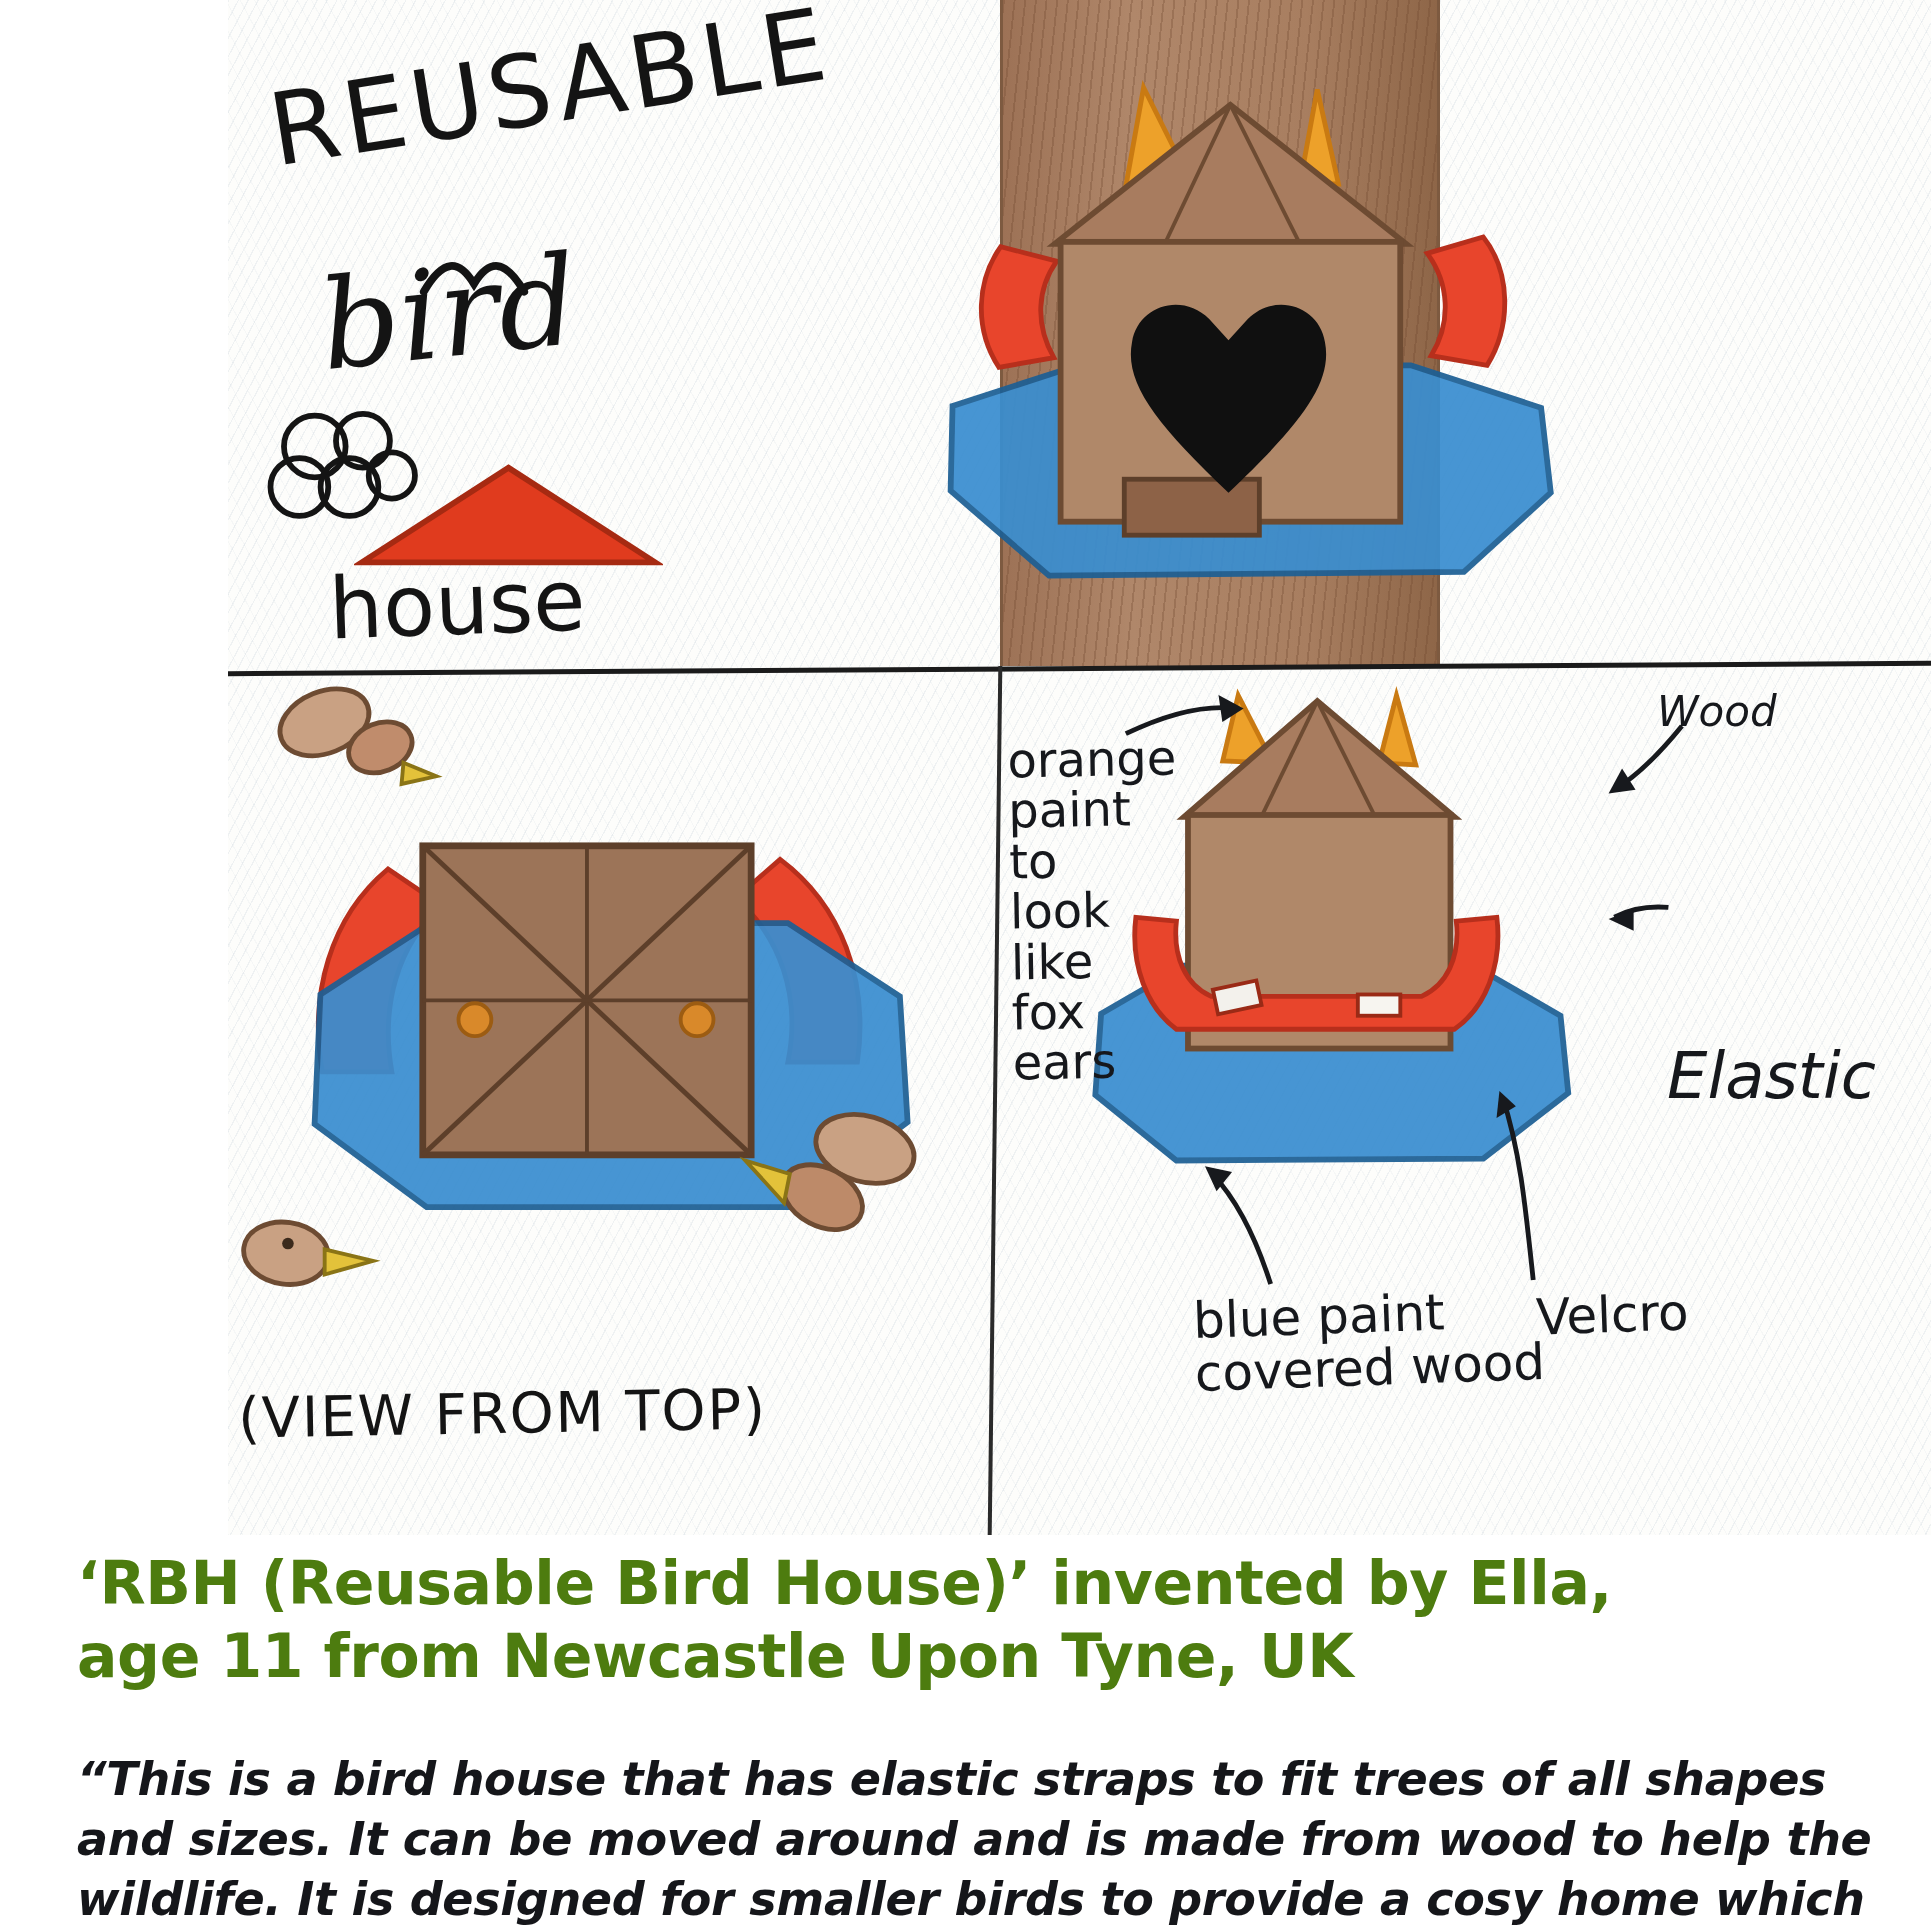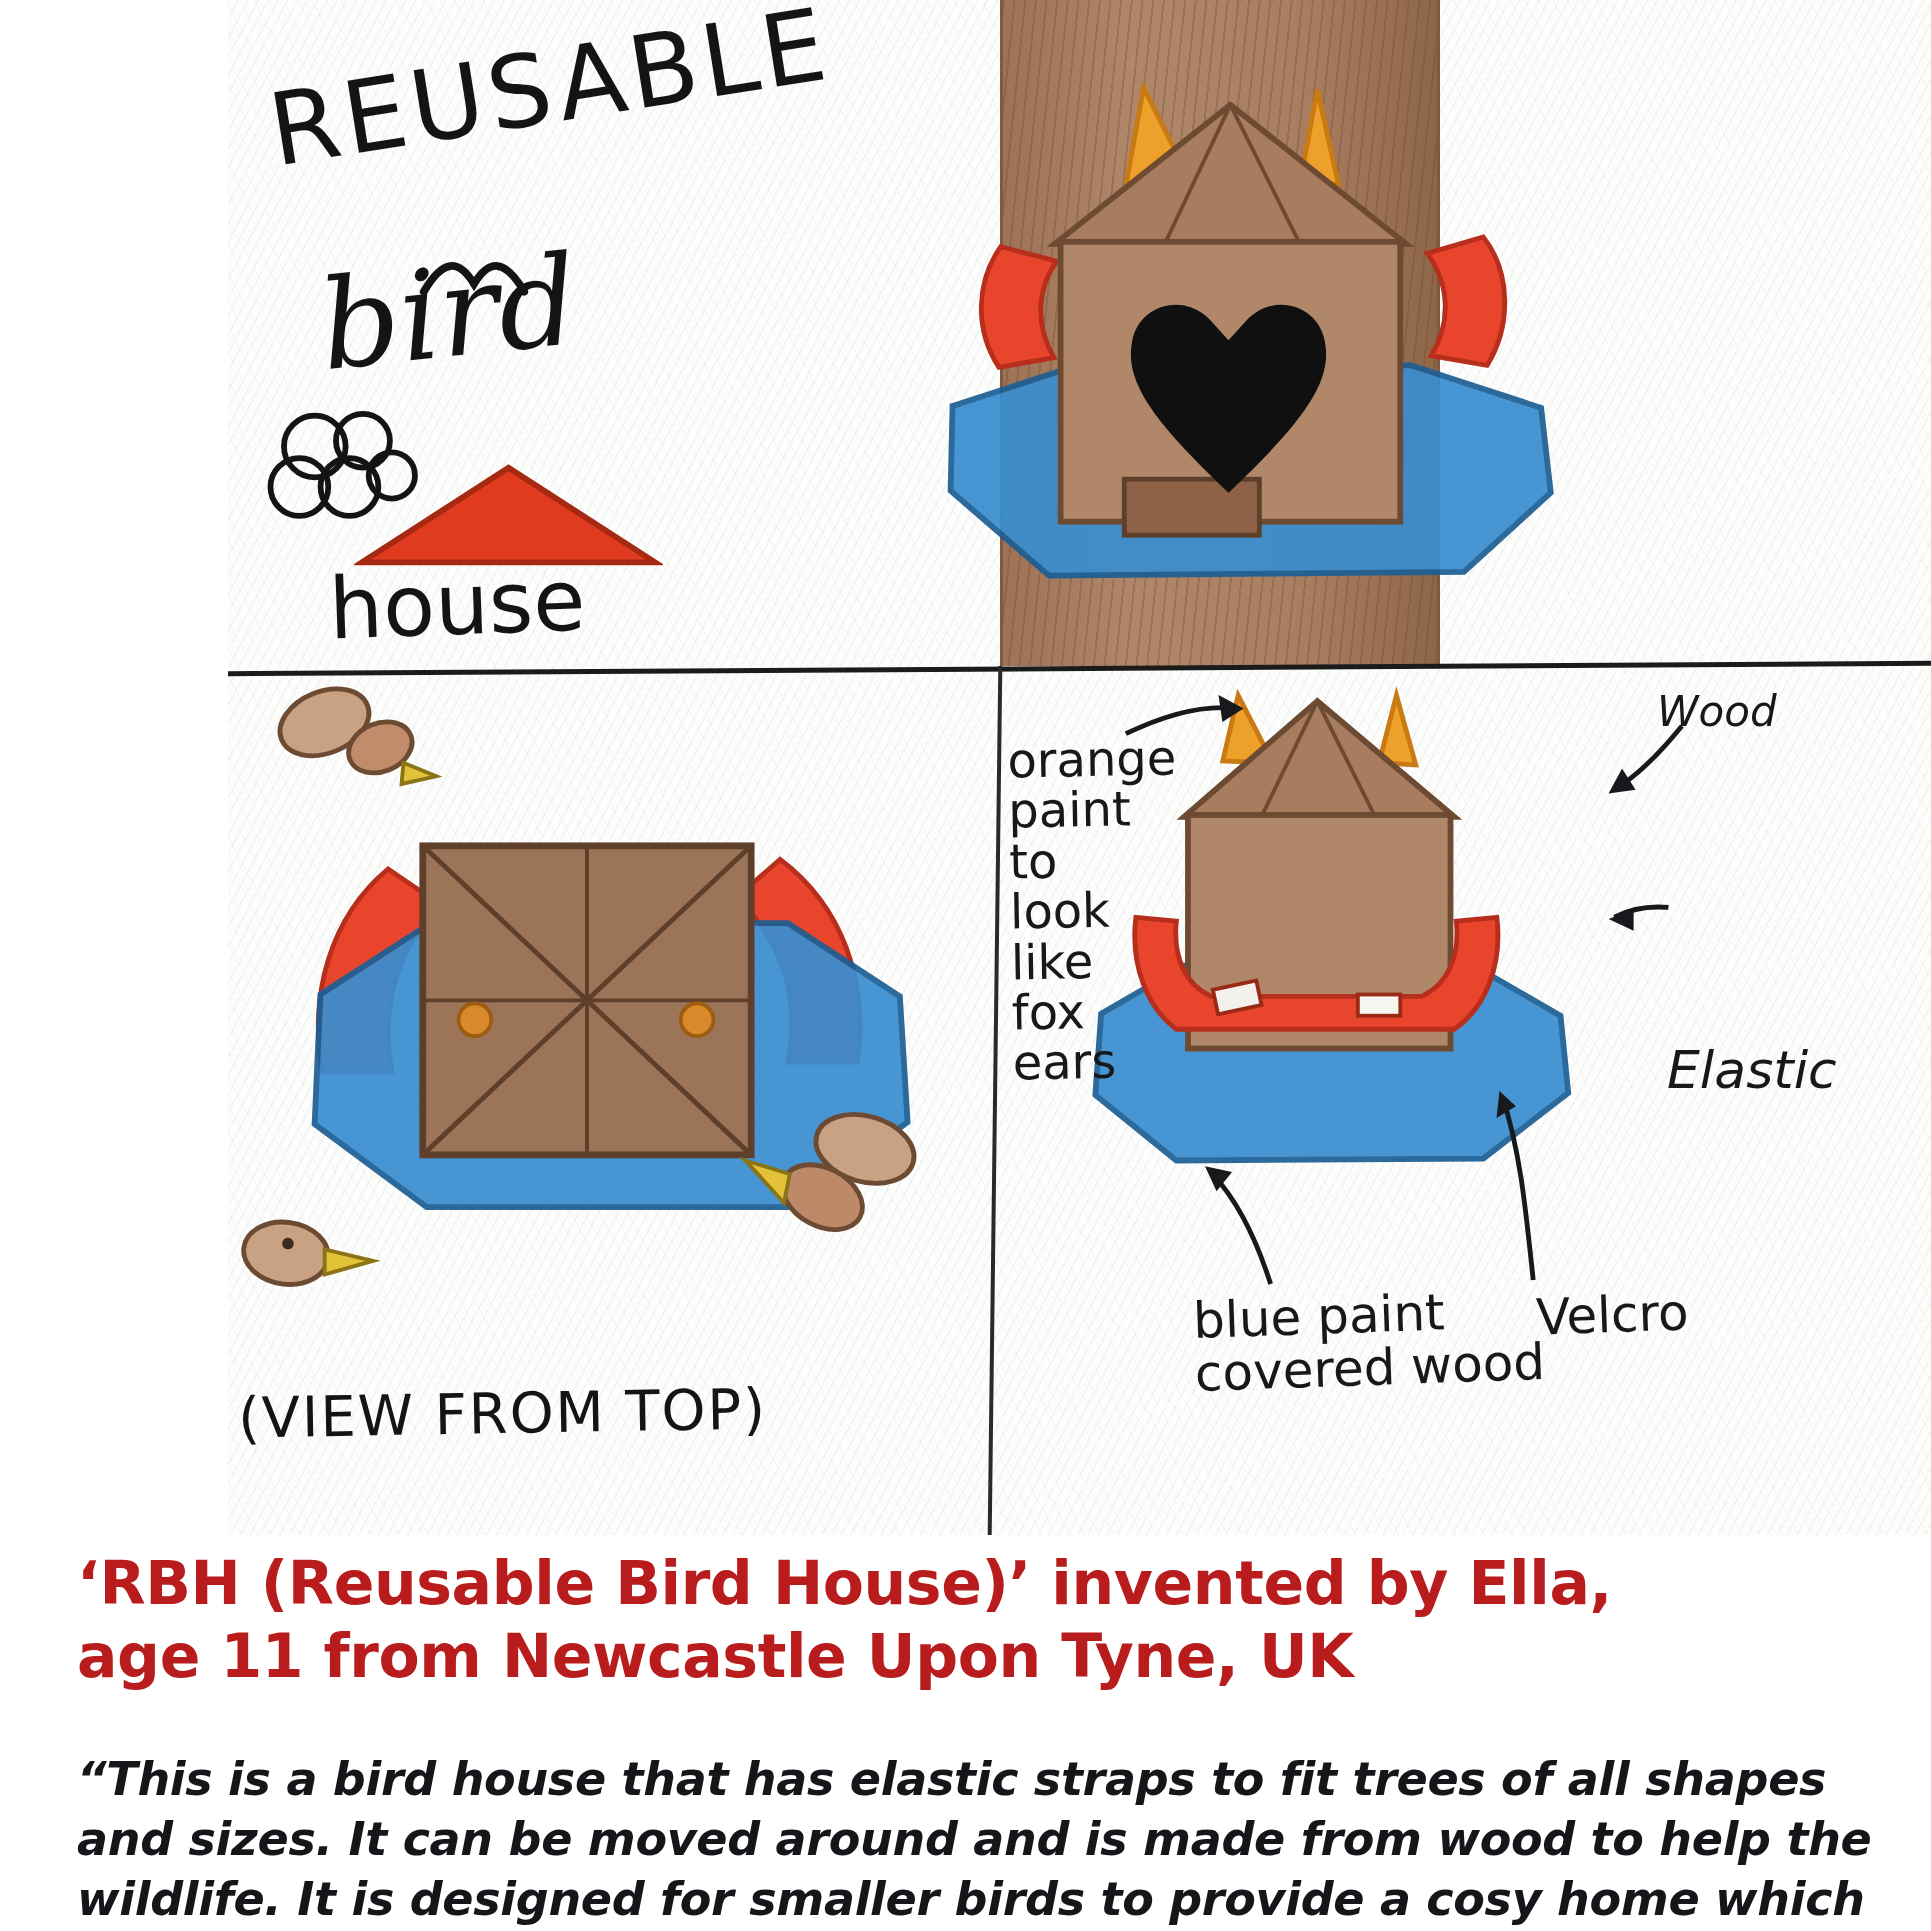--- a/index.html
+++ b/index.html
@@ -123,21 +123,21 @@
     font-size: 48px;
     transform: rotate(-1deg);
   }
   .hw-wood {
     left: 1429px; top: 690px;
     font-size: 42px;
     font-style: italic;
   }
   .hw-elastic {
     left: 1439px; top: 1043px;
-    font-size: 52px;
+    font-size: 64px;
     font-style: italic;
   }
   .hw-blue {
     left: 966px; top: 1289px;
     font-size: 50px;
     transform: rotate(-2deg);
   }
   .hw-velcro {
     left: 1308px; top: 1289px;
     font-size: 50px;
@@ -146,21 +146,21 @@
 
   
   .caption {
     position: absolute;
     left: 77px;
     top: 1547px;
     width: 1583px;
     font-family: "DejaVu Sans", sans-serif;
     font-size: 60px;
     font-weight: 700;
-    color: #b91c1c;
+    color: #4d7c0f;
     line-height: 1.22;
     letter-spacing: -0.4px;
   }
   .quote {
     position: absolute;
     left: 77px;
     top: 1750px;
     width: 1796px;
     font-family: "DejaVu Sans", sans-serif;
     font-style: italic;

